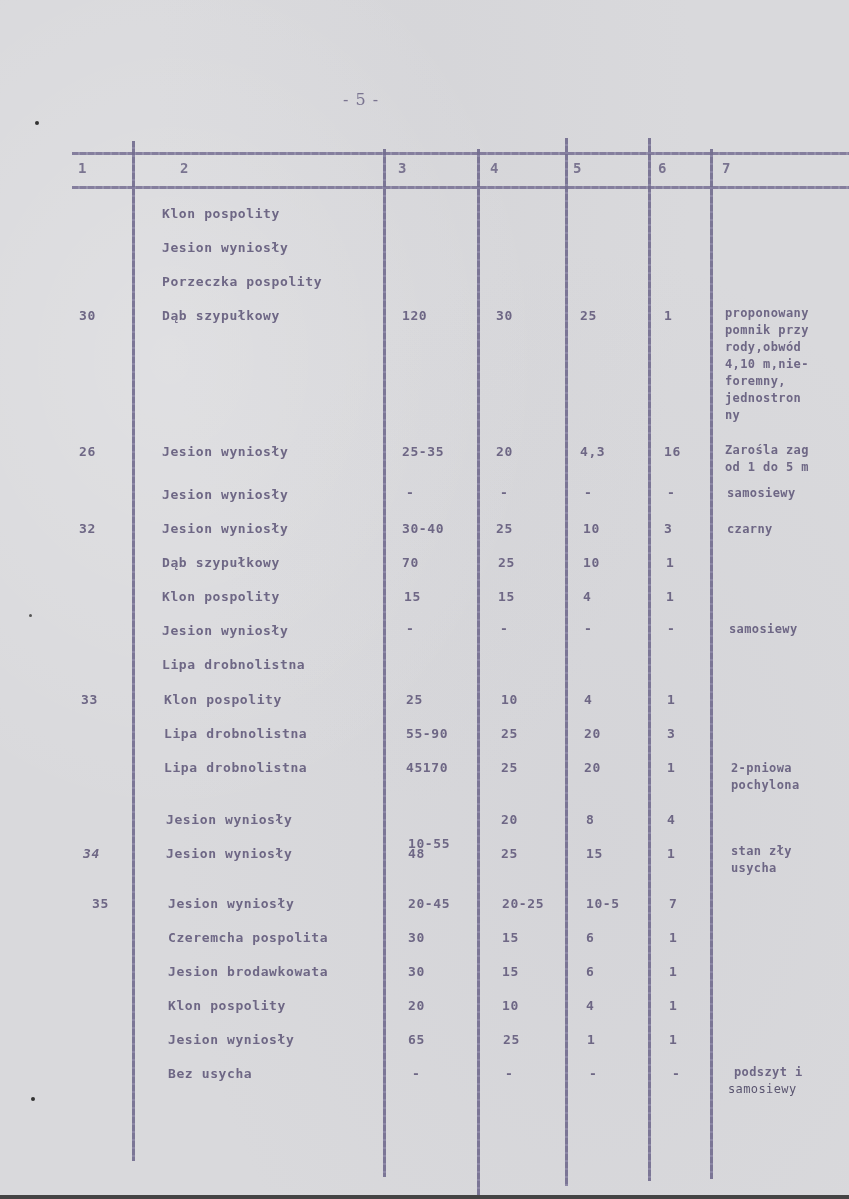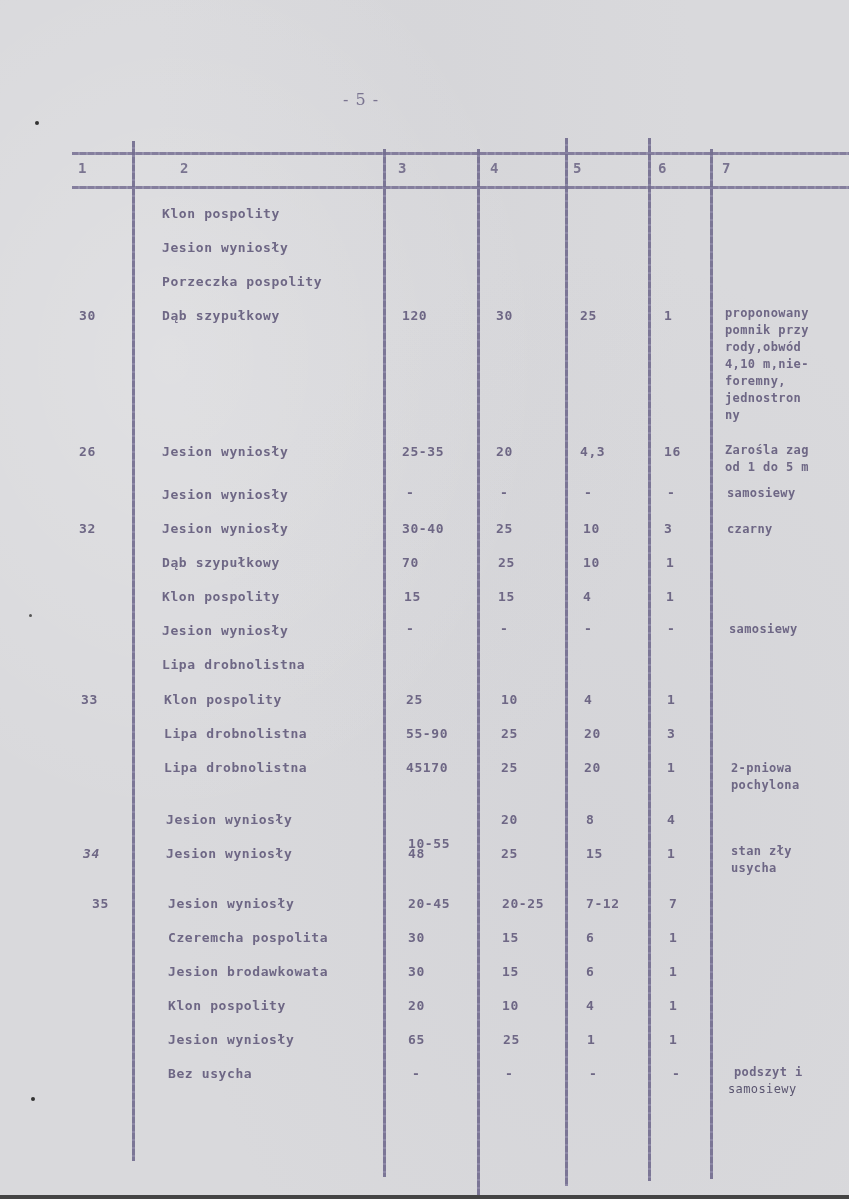--- a/index.html
+++ b/index.html
@@ -250,21 +250,21 @@
       <span class="cell" style="left:667px; top:846px;">1</span>
       <span class="note" style="left:731px; top:843px;">stan zły
 usycha</span>
     </div>
 
     <div>
       <span class="cell" style="left:80px; top:896px;margin-left:12px;">35</span>
       <span class="cell" style="left:168px; top:896px;">Jesion wyniosły</span>
       <span class="cell" style="left:408px; top:896px;">20-45</span>
       <span class="cell" style="left:502px; top:896px;">20-25</span>
-      <span class="cell" style="left:586px; top:896px;">7-12</span>
+      <span class="cell" style="left:586px; top:896px;">10-5</span>
       <span class="cell" style="left:669px; top:896px;">7</span>
     </div>
 
     <div>
       <span class="cell" style="left:168px; top:930px;">Czeremcha pospolita</span>
       <span class="cell" style="left:408px; top:930px;">30</span>
       <span class="cell" style="left:502px; top:930px;">15</span>
       <span class="cell" style="left:586px; top:930px;">6</span>
       <span class="cell" style="left:669px; top:930px;">1</span>
     </div>

